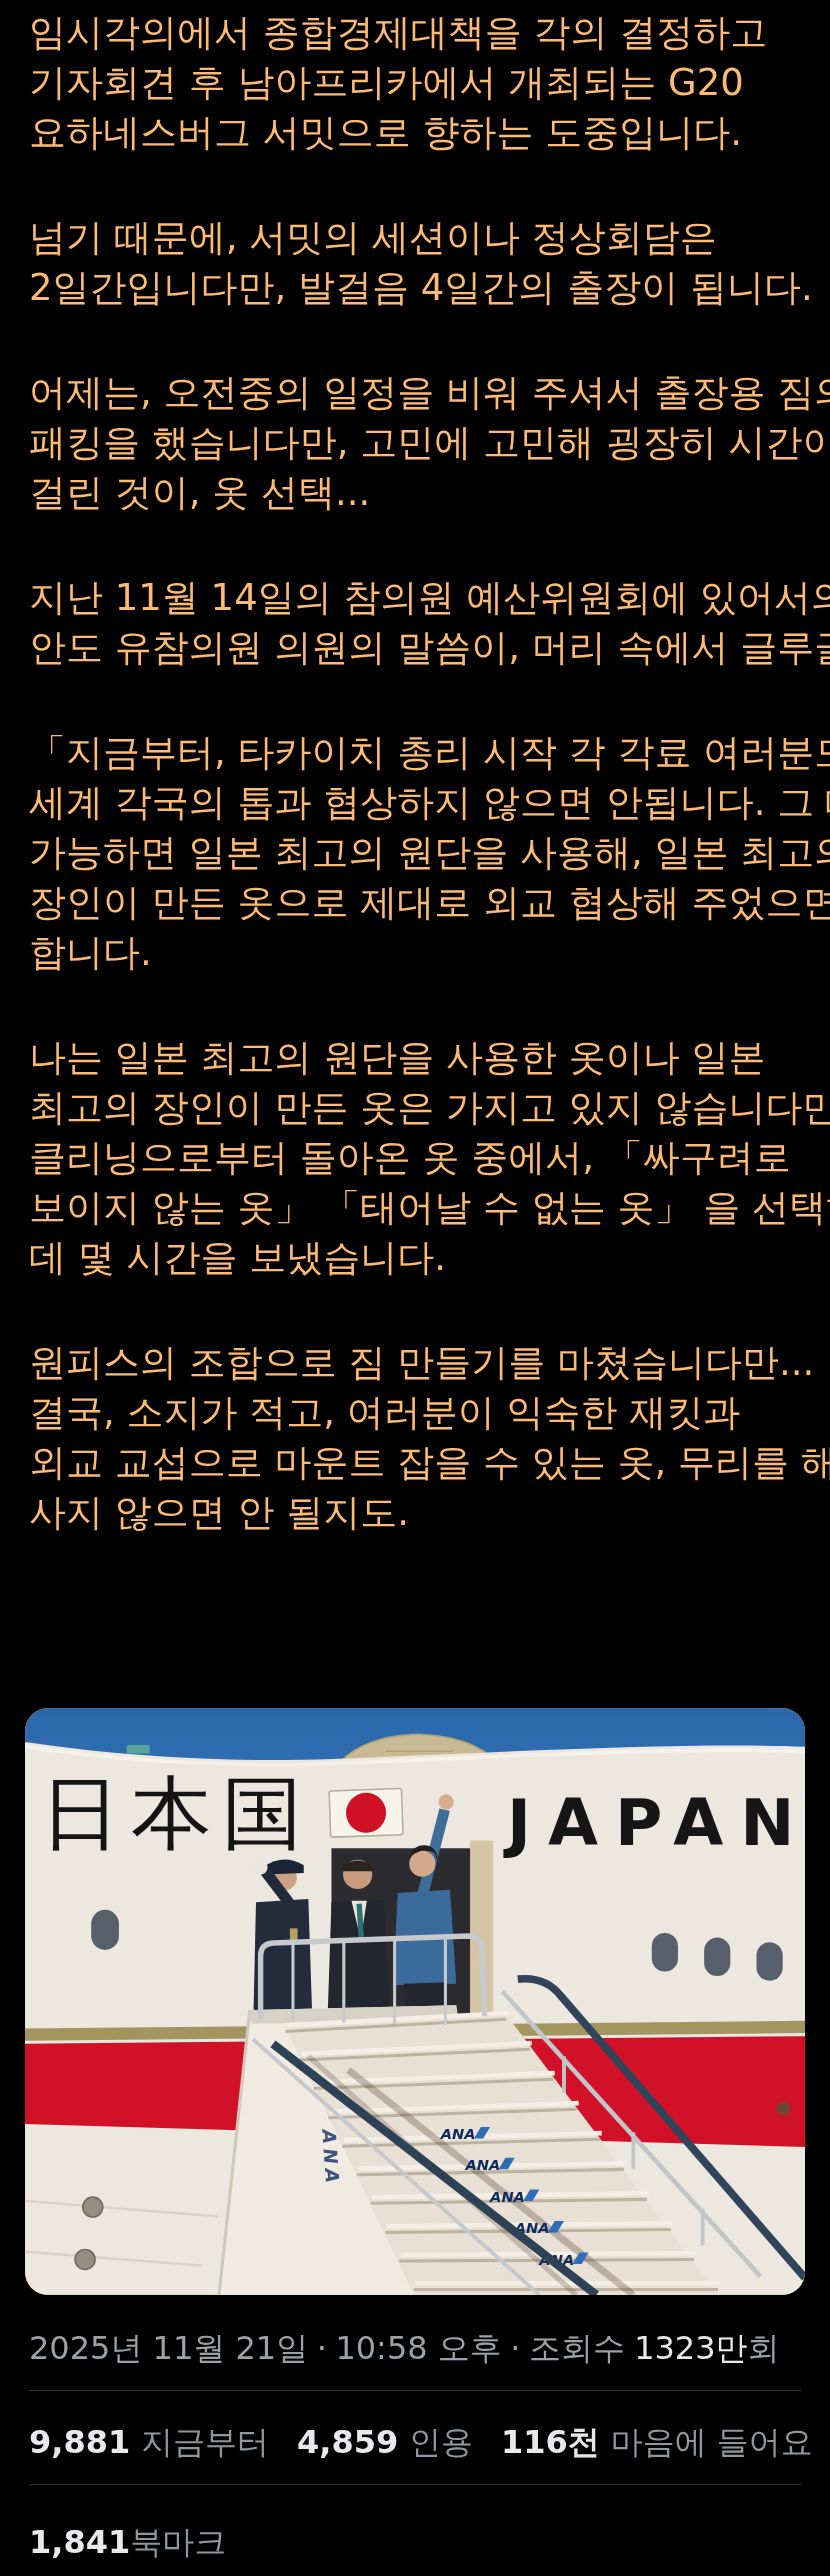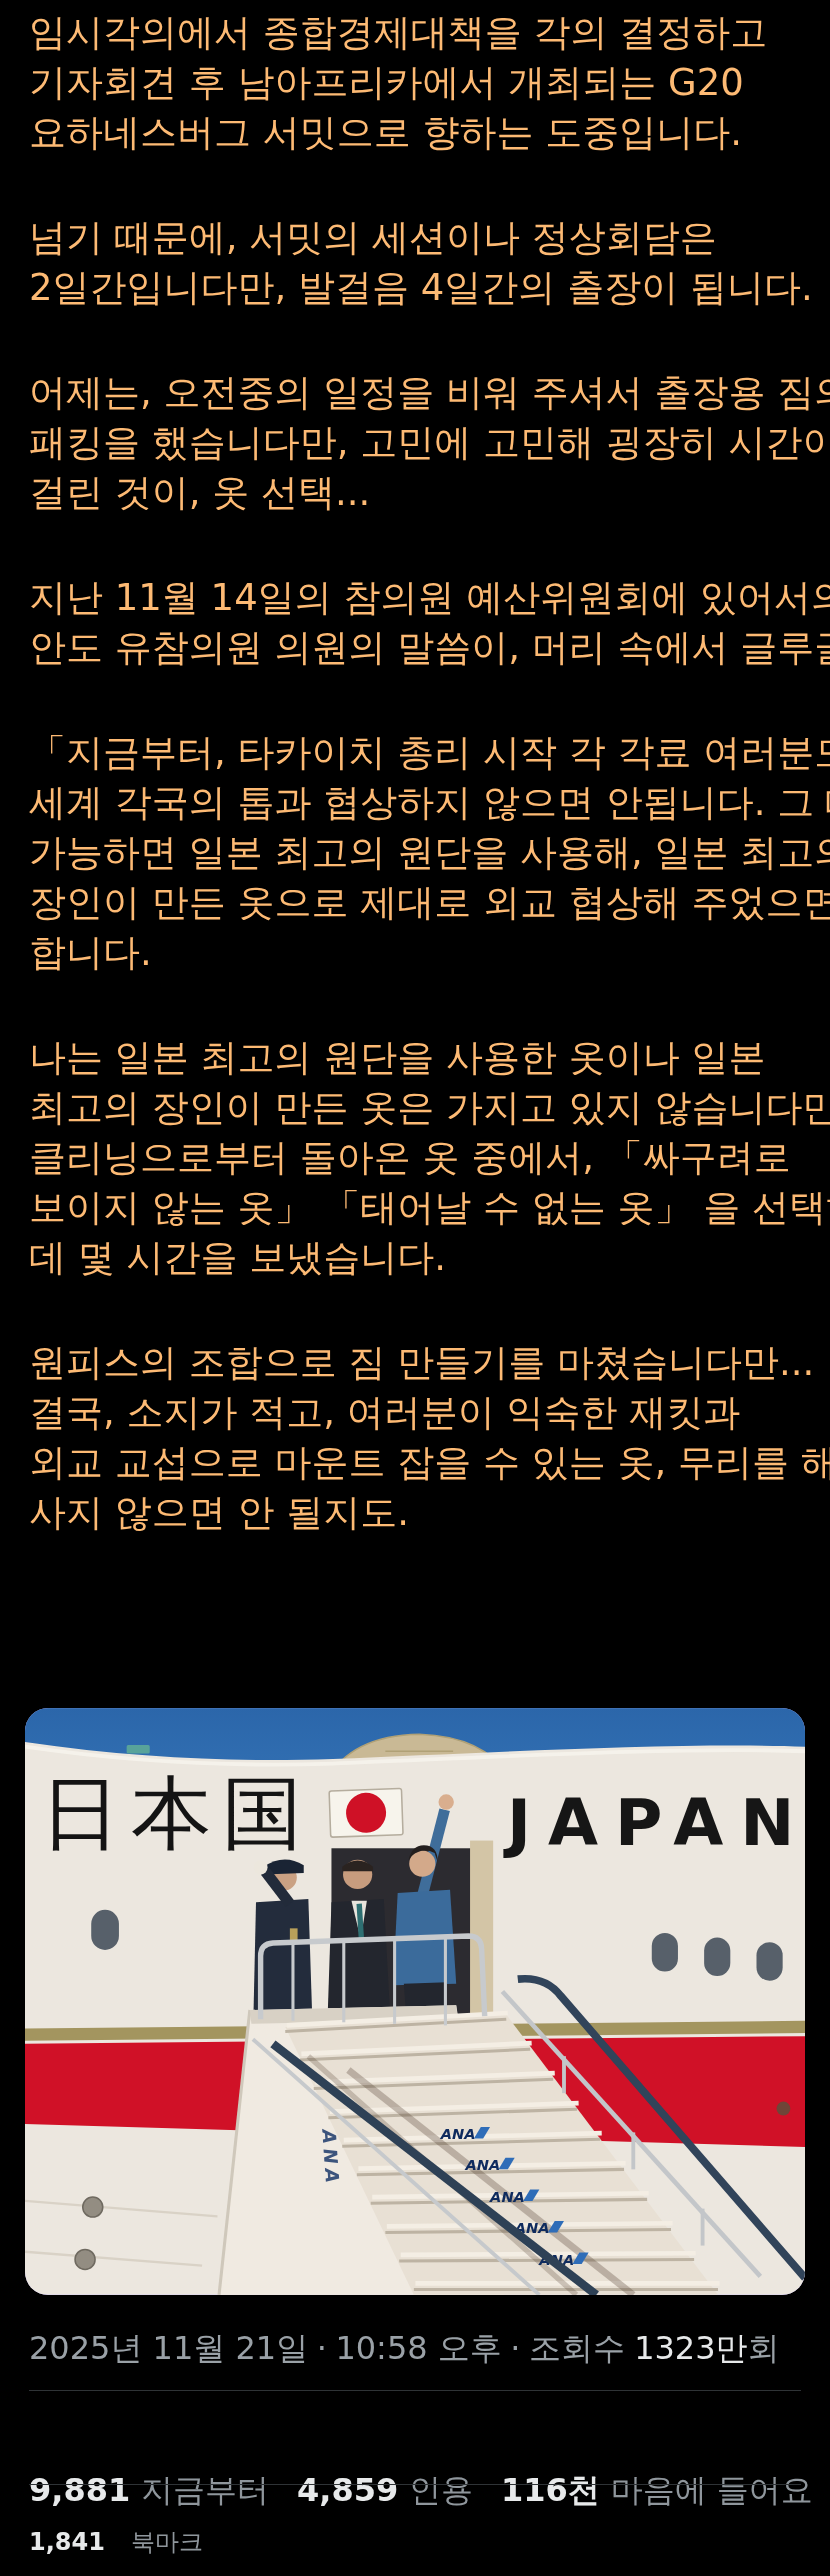--- a/index.html
+++ b/index.html
@@ -10,21 +10,21 @@
   }
   .post-text{
     position:absolute;top:7.7px;left:29px;width:772px;
     color:#fdba74;font-size:37px;line-height:50px;letter-spacing:0;
   }
   .para{margin:0 0 55px 0;}
   .para:last-child{margin-bottom:0;}
   .line{white-space:nowrap;}
   .photo-card{
     position:absolute;top:1708px;left:25.4px;width:780px;height:587px;
-    border-radius:23px;overflow:hidden;background:#c4b5fd;cursor:pointer;
+    border-radius:23px;overflow:hidden;background:#eab308;cursor:pointer;
   }
   .photo-card svg{display:block;width:780px;height:587px;}
   .meta-row{
     position:absolute;top:2329px;left:29px;width:772px;
     color:#9aa1a7;font-size:32px;line-height:39px;white-space:nowrap;
   }
   .meta-row .dot{margin:0 8.5px;}
   .meta-row b{color:#e7e9ea;font-weight:400;}
   .meta-row .views-label{margin-right:9.2px;}
   .divider{
@@ -32,25 +32,25 @@
     border-top:1.5px solid #2f3336;
   }
   .divider.d1{top:2390px;}
   .divider.d2{top:2484px;}
   .stats-row{
     position:absolute;top:2423px;left:29px;width:772px;
     font-size:32px;line-height:39px;color:#8f969c;white-space:nowrap;
     display:flex;gap:28px;
   }
   .stat{display:inline-flex;gap:10.8px;align-items:baseline;cursor:pointer;}
-  .stat b{color:#e7e9ea;font-weight:700;margin-top:48px;}
+  .stat b{color:#e7e9ea;font-weight:700;}
   .bookmark-row{
     position:absolute;top:2523px;left:29px;
-    font-size:24px;line-height:39px;color:#8f969c;white-space:nowrap;
-    display:inline-flex;gap:26px;cursor:pointer;
+    font-size:32px;line-height:39px;color:#8f969c;white-space:nowrap;
+    display:inline-flex;gap:0;cursor:pointer;
   }
   .bookmark-row b{color:#e7e9ea;font-weight:700;}
   svg text{font-family:"DejaVu Sans","Liberation Sans",sans-serif;}
 </style>
 </head>
 <body>
 
 <div class="post-text">
     <div class="para">
       <div class="line">임시각의에서 종합경제대책을 각의 결정하고</div>

